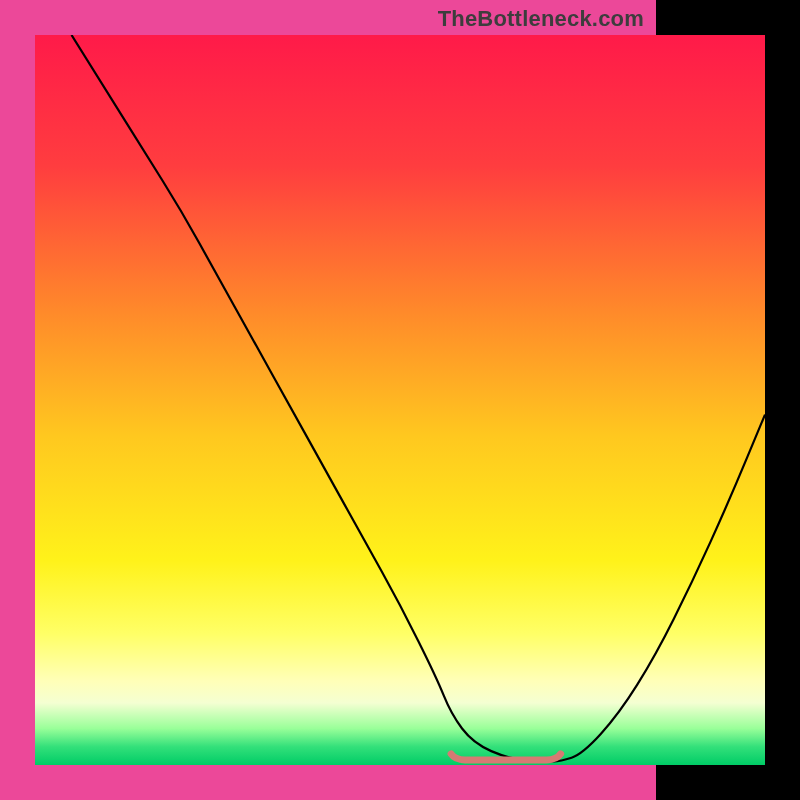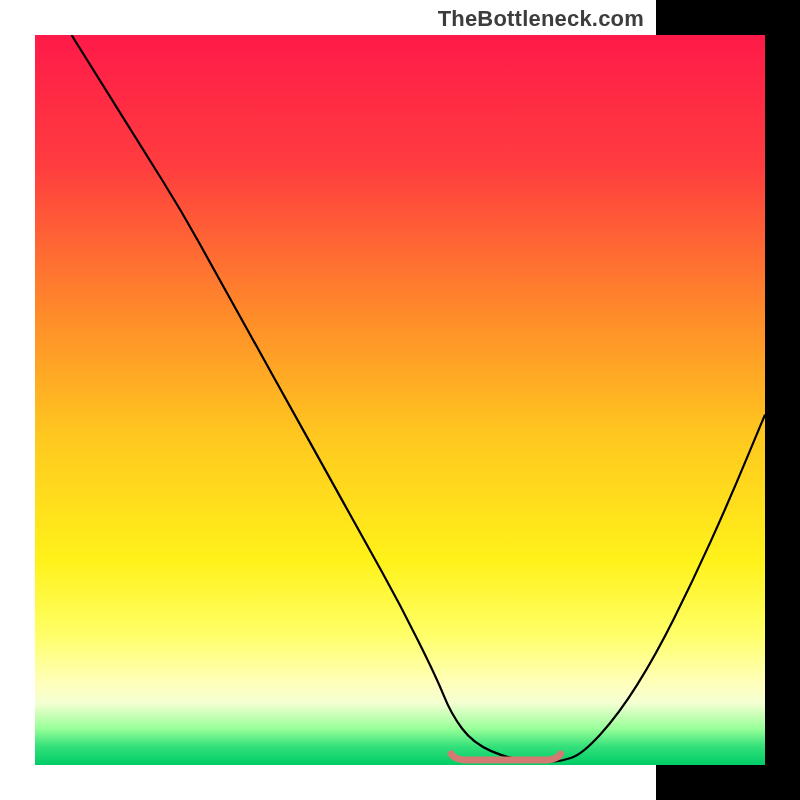--- a/index.html
+++ b/index.html
@@ -1,21 +1,21 @@
 <!DOCTYPE html>
 <html><head>
 <meta charset="utf-8">
 <style>
   * { margin: 0; padding: 0; box-sizing: border-box; }
   html, body { width: 800px; height: 800px; overflow: hidden; background: #000; }
   .frame {
     position: relative;
     width: 656px;
     height: 800px;
-    background: #ffffff;
+    background: #ec4899;
   }
   .plot-area {
     position: absolute;
     left: 35px;
     top: 35px;
     width: 730px;
     height: 730px;
     overflow: hidden;
   }
   .watermark {

